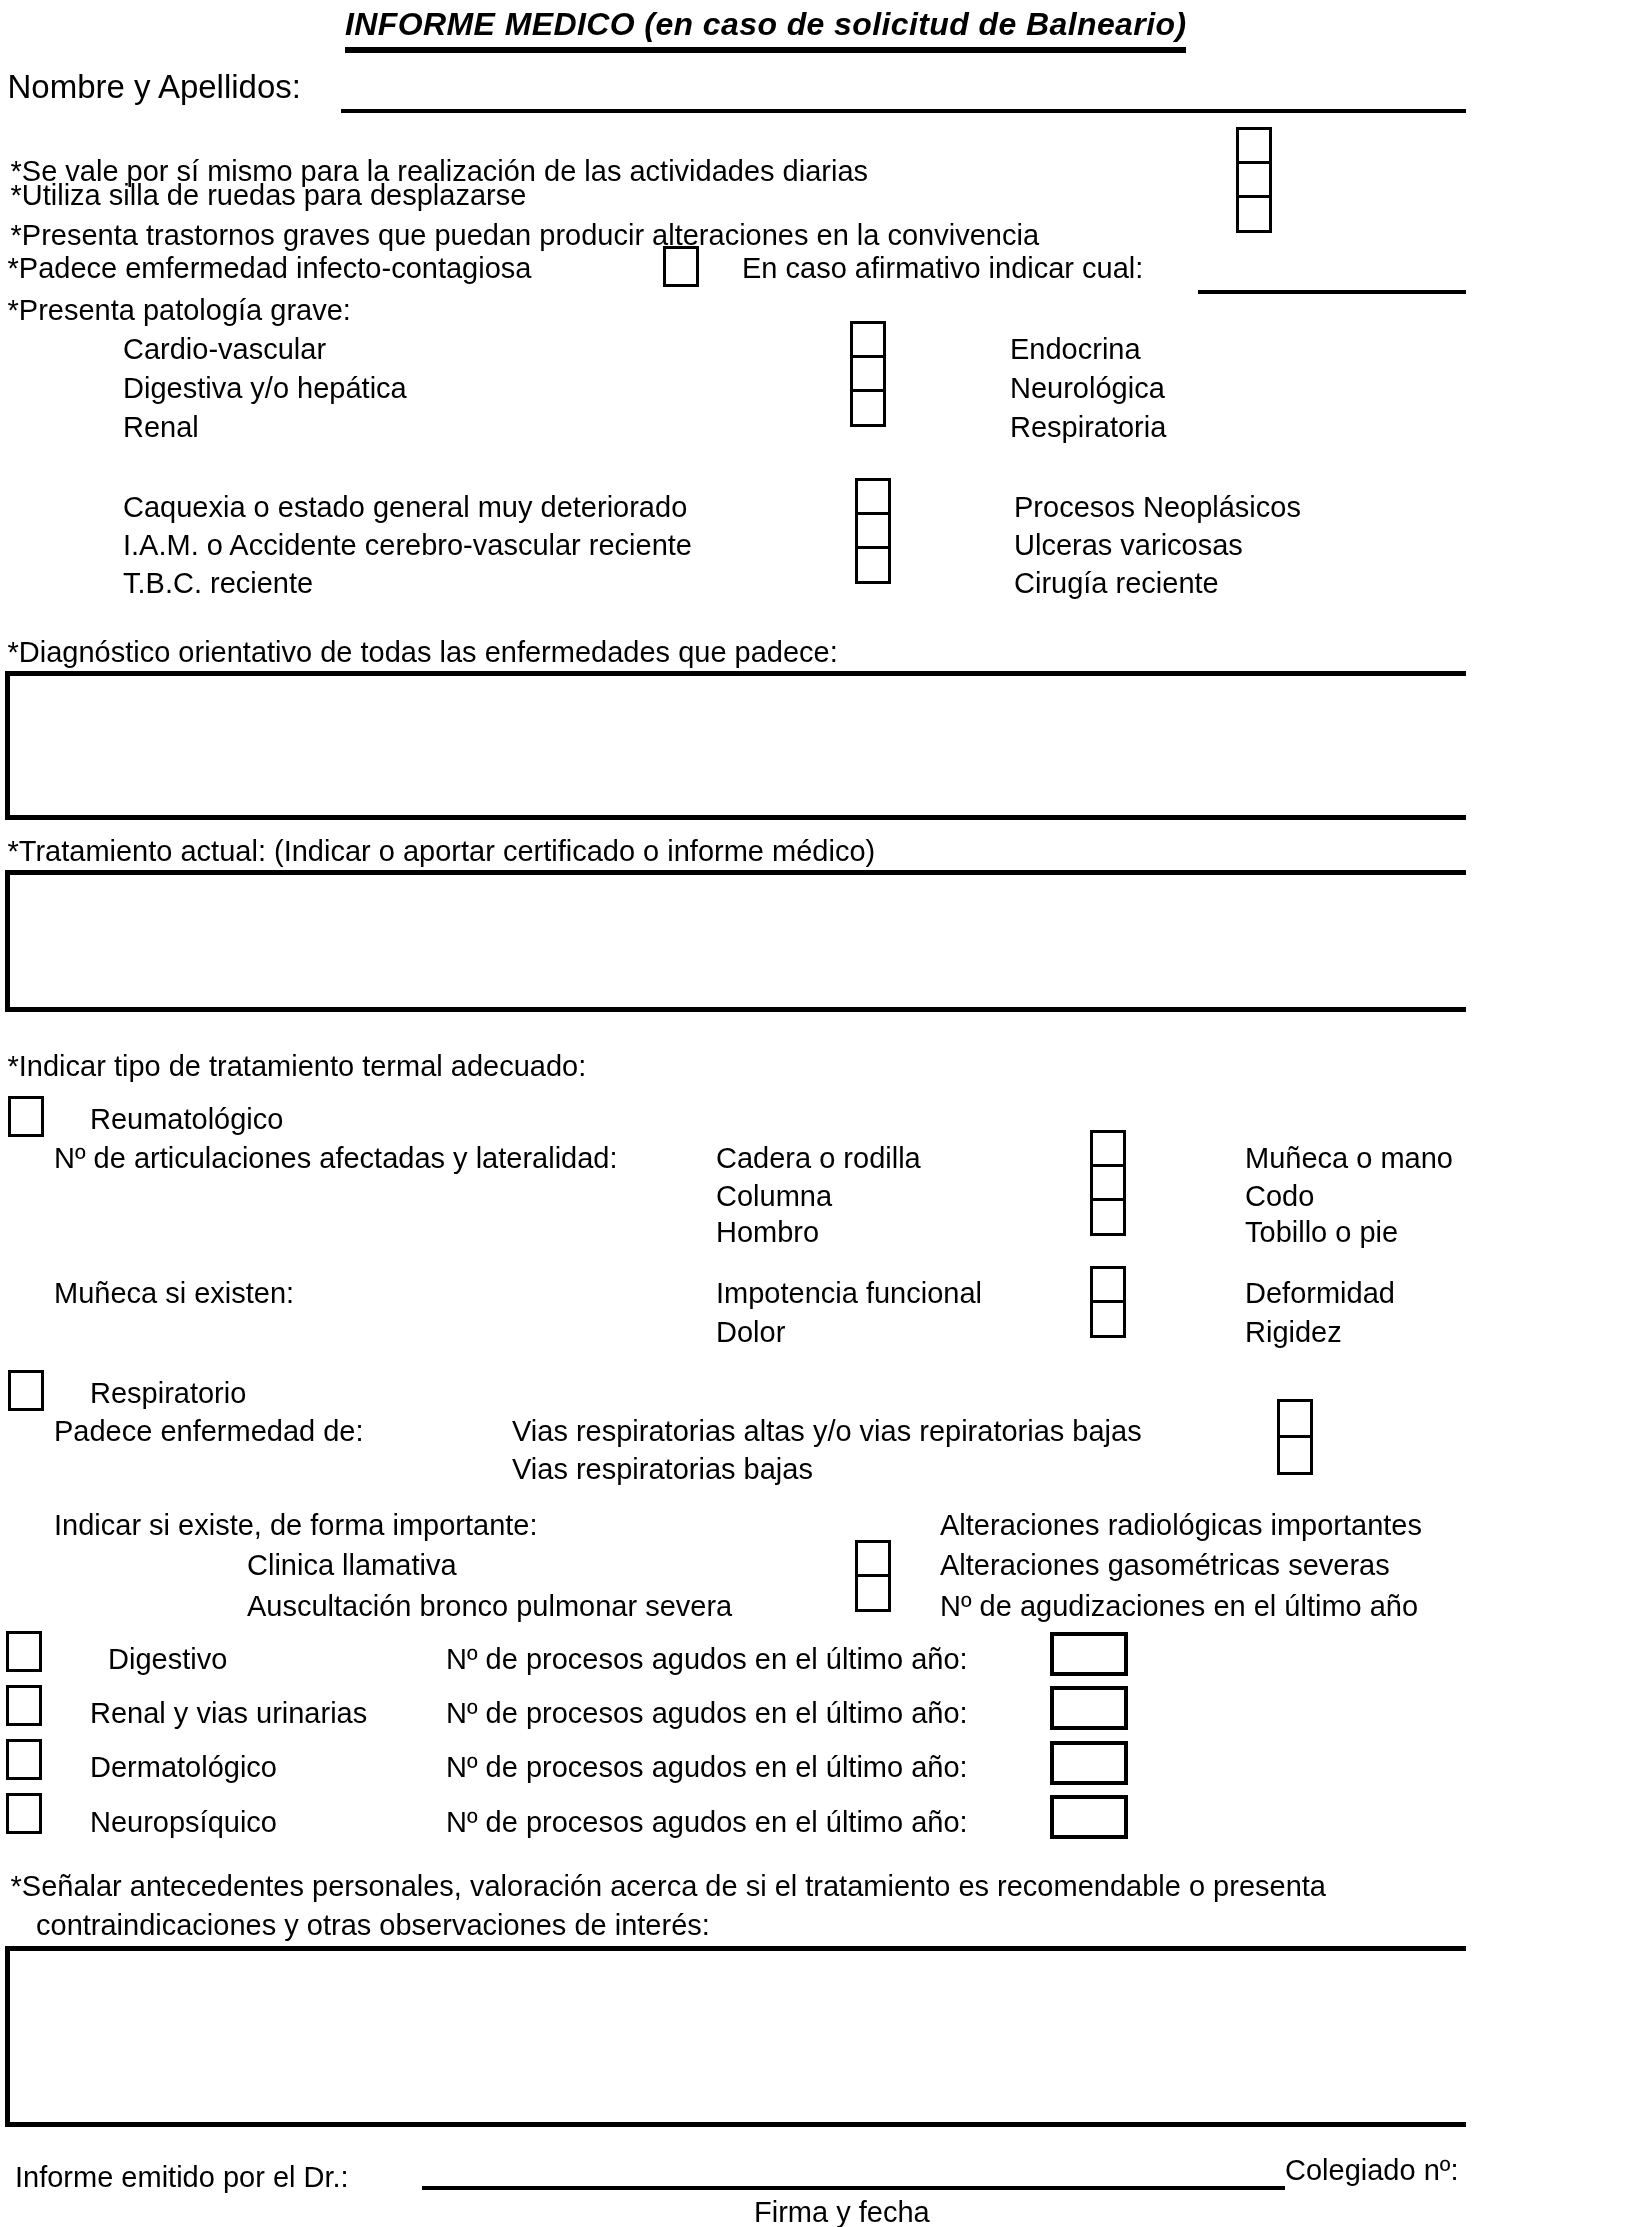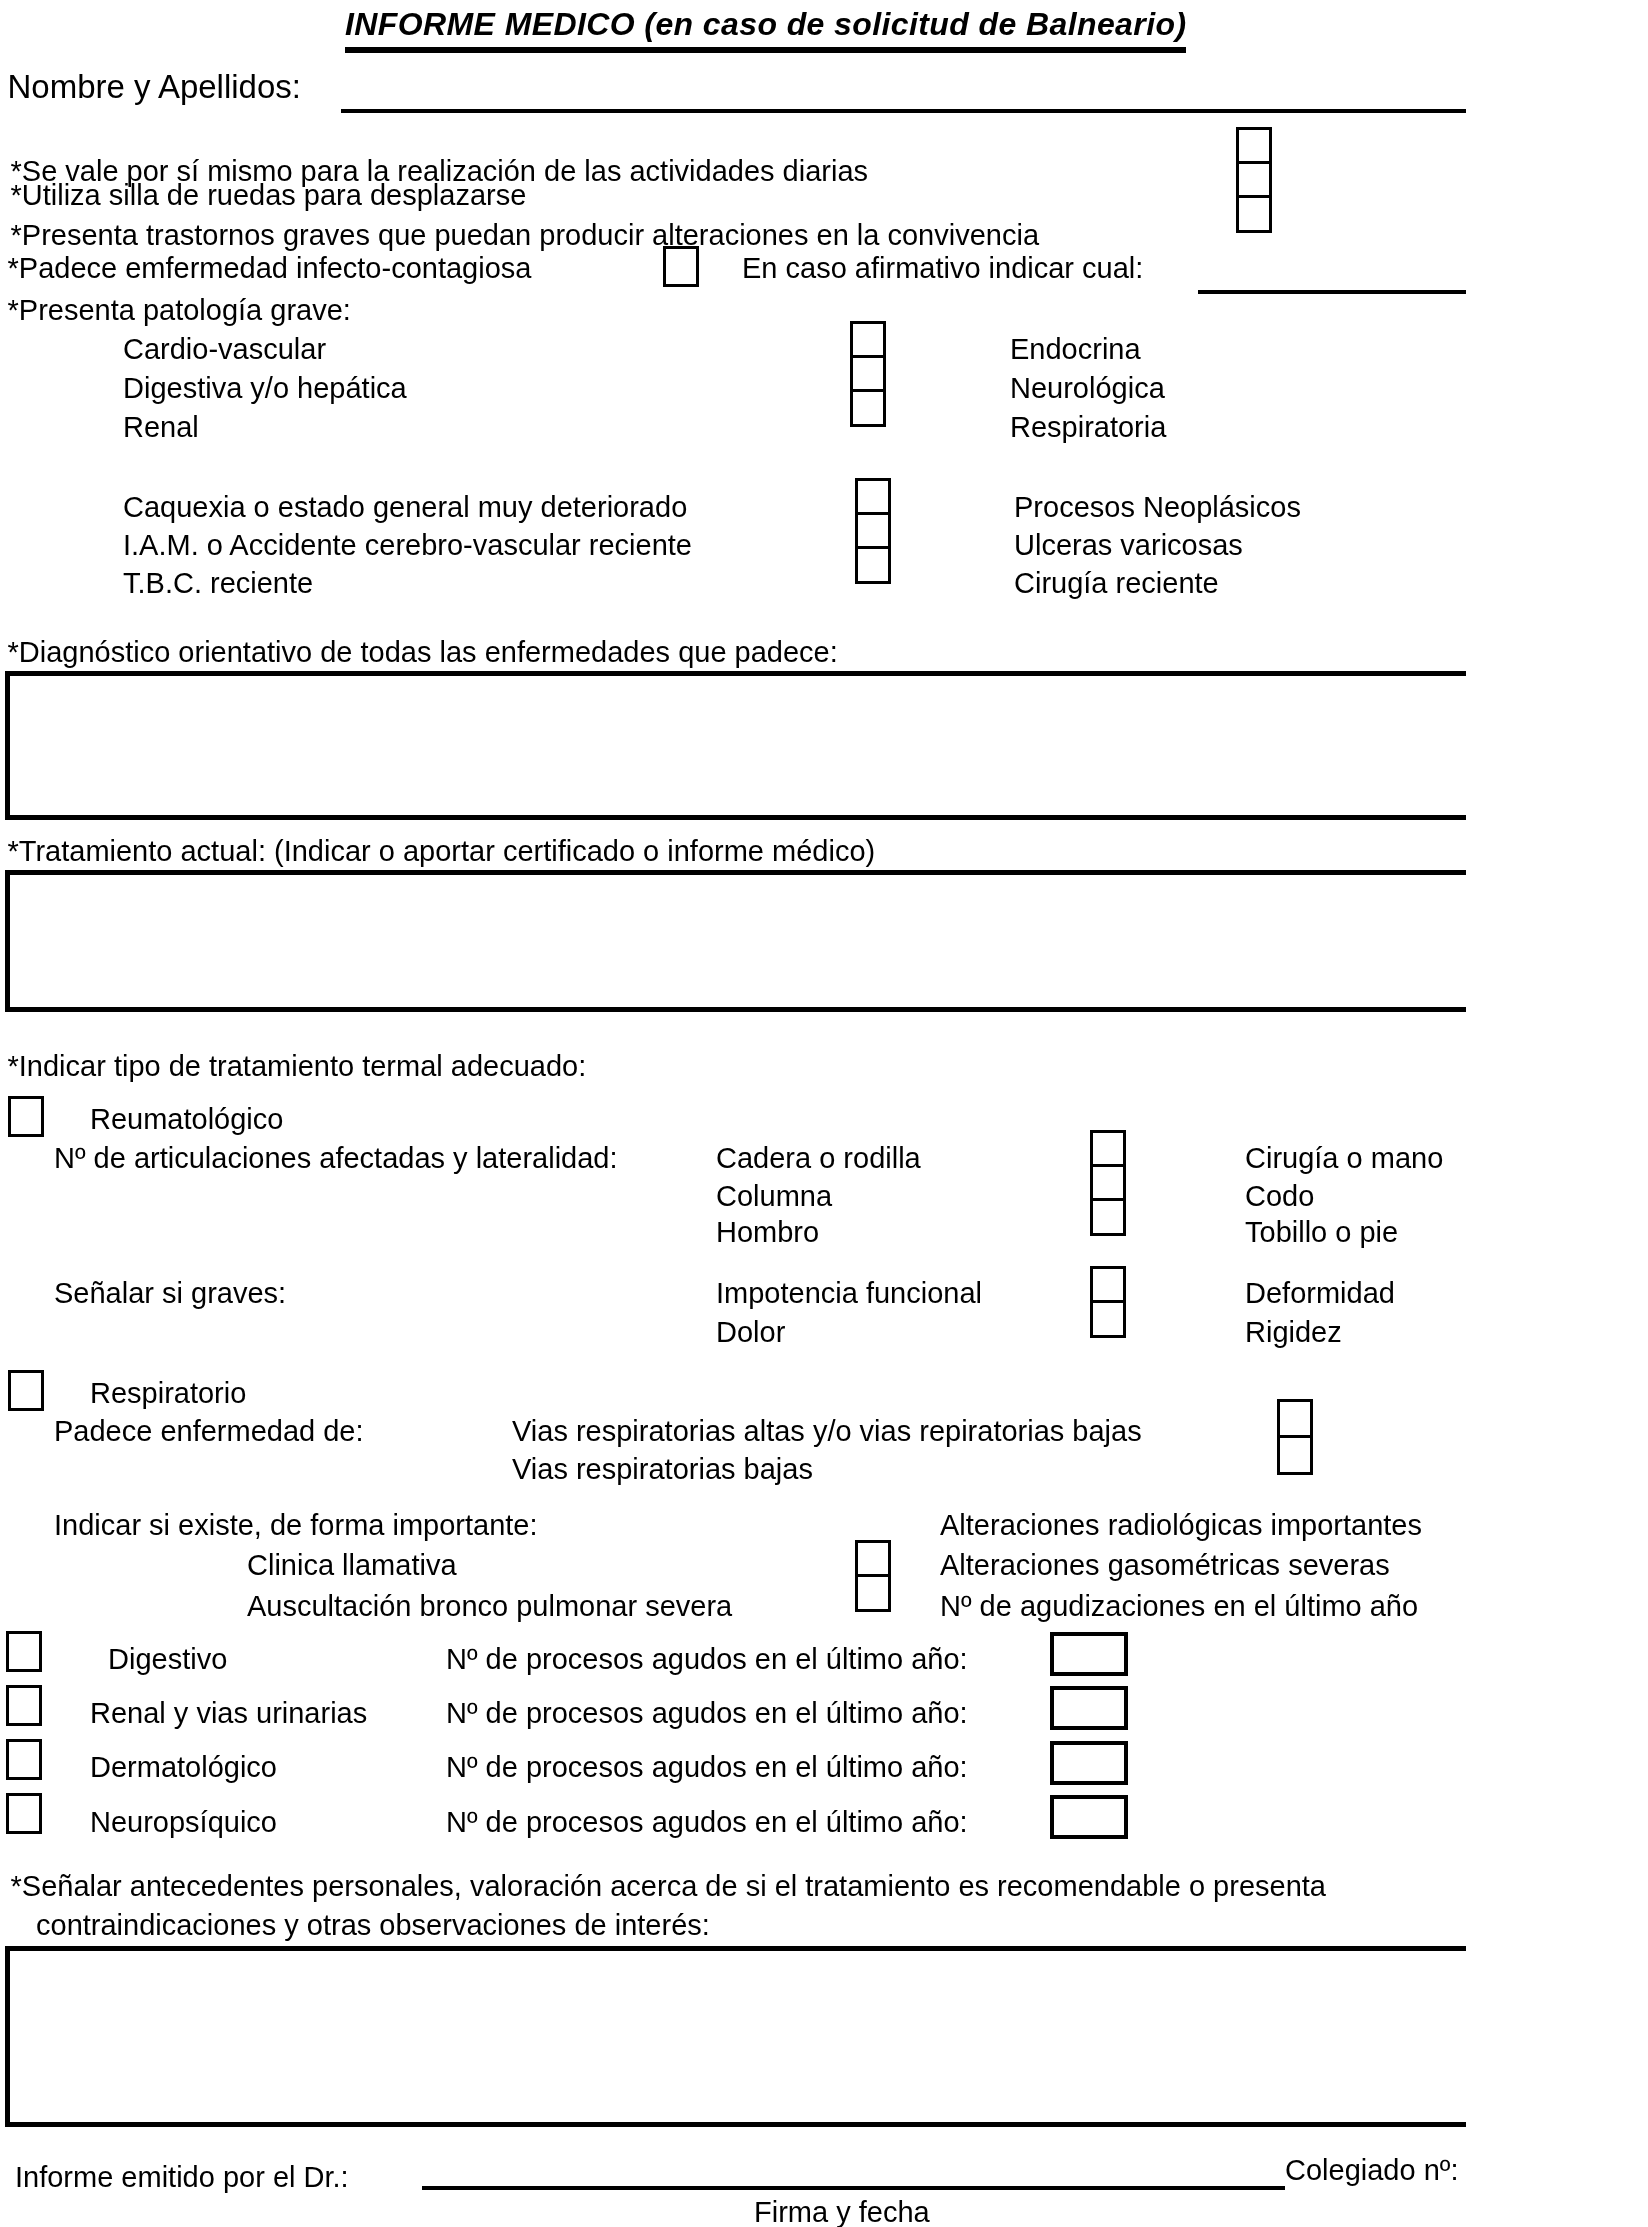--- a/index.html
+++ b/index.html
@@ -121,30 +121,30 @@
   <div class="t" style="left:90px; top:1103px;">Reumatológico</div>
   <div class="t" style="left:54px; top:1142px;">Nº de articulaciones afectadas y lateralidad:</div>
   <div class="t" style="left:716px; top:1142px;">Cadera o rodilla</div>
   <div class="t" style="left:716px; top:1180px;">Columna</div>
   <div class="t" style="left:716px; top:1216px;">Hombro</div>
   <div class="stack" style="left:1090px; top:1130px;">
     <div></div>
     <div></div>
     <div></div>
   </div>
-  <div class="t" style="left:1245px; top:1142px;">Cirugía o mano</div>
+  <div class="t" style="left:1245px; top:1142px;">Muñeca o mano</div>
   <div class="t" style="left:1245px; top:1180px;">Codo</div>
   <div class="t" style="left:1245px; top:1216px;">Tobillo o pie</div>
   <div class="stack" style="left:1581px; top:1130px;">
     <div></div>
     <div></div>
     <div></div>
   </div>
 
-  <div class="t" style="left:54px; top:1277px;">Señalar si graves:</div>
+  <div class="t" style="left:54px; top:1277px;">Muñeca si existen:</div>
   <div class="t" style="left:716px; top:1277px;">Impotencia funcional</div>
   <div class="t" style="left:716px; top:1316px;">Dolor</div>
   <div class="stack" style="left:1090px; top:1266px;">
     <div></div>
     <div></div>
   </div>
   <div class="t" style="left:1245px; top:1277px;">Deformidad</div>
   <div class="t" style="left:1245px; top:1316px;">Rigidez</div>
   <div class="stack" style="left:1581px; top:1266px;">
     <div></div>

